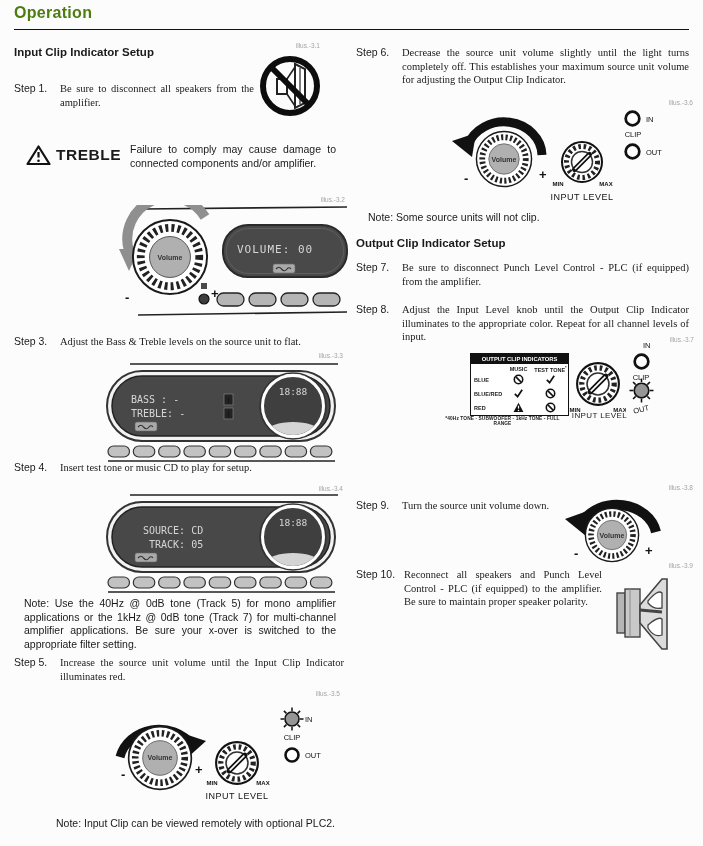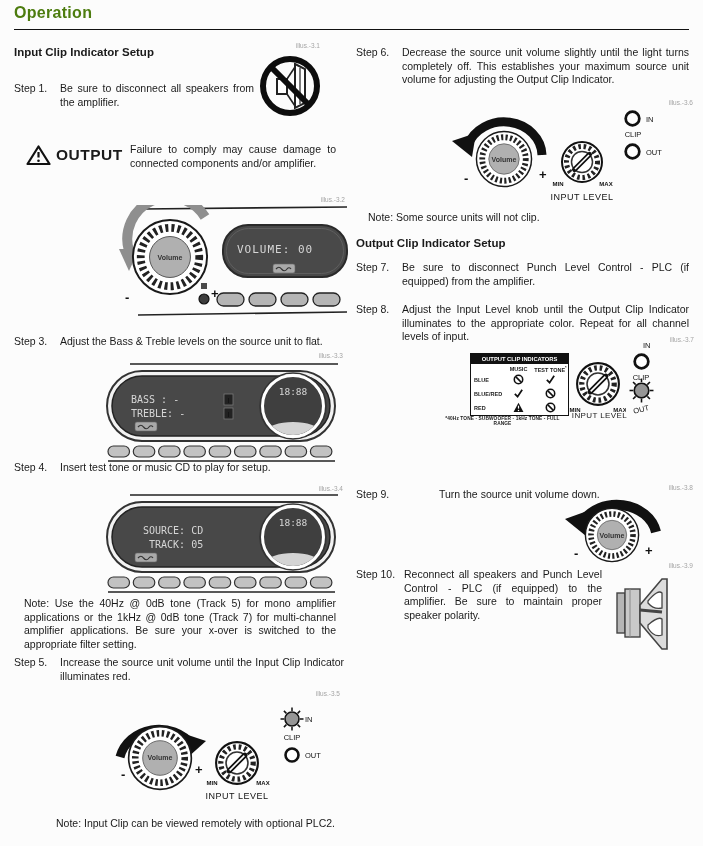--- a/index.html
+++ b/index.html
@@ -3,21 +3,21 @@
 <meta charset="utf-8">
 <style>
   html,body{margin:0;padding:0;background:#e8e8e8;}
   .page{position:relative;width:703px;height:846px;background:#fcfcfc;font-family:"Liberation Sans",sans-serif;color:#1a1a1a;overflow:hidden;}
   .abs{position:absolute;}
   .page-title{font-size:16px;font-weight:bold;color:#4d7c0f;letter-spacing:.3px;}
   .rule{border-top:1.6px solid #111;height:0;}
   .h2{font-size:11.5px;font-weight:bold;}
   .step{display:flex;font-size:10.5px;line-height:13.5px;}
   .step-label{flex:0 0 46px;}
-  .step-text{flex:1;display:block;text-align:justify;}
+  .step-text{flex:1;display:block;text-align:justify;font-family:Liberation Serif, serif;}
   .note{font-size:10.5px;line-height:13.5px;text-align:justify;}
   .illus-label{font-size:6.5px;color:#a4a4a4;text-align:right;}
   .caution-wrap{display:flex;align-items:center;}
   .caution-word{font-size:15.5px;font-weight:bold;letter-spacing:.5px;margin-left:5px;}
   .caution-text{font-size:10.5px;line-height:13.5px;text-align:justify;}
   svg text{font-family:"Liberation Sans",sans-serif;fill:#111;}
   svg text.lcdtxt{font-family:"DejaVu Sans Mono",monospace;fill:#d6d6d6;}
   svg text.knob-lbl{font-size:7px;font-weight:bold;fill:#333;}
   svg text.tiny{font-size:6px;font-weight:bold;}
   svg text.sign{font-size:13px;font-weight:bold;}
@@ -105,21 +105,21 @@
     <span class="step-label">Step 1.</span>
     <span class="step-text">Be sure to disconnect all speakers from the amplifier.</span>
   </div>
 
   <div class="abs caution-wrap" style="left:26px;top:144px;">
     <svg width="25" height="22">
       <polygon points="12.5,2.5 23.5,20 1.5,20" fill="none" stroke="#111" stroke-width="2.2" stroke-linejoin="round"></polygon>
       <line x1="12.5" y1="8" x2="12.5" y2="13.5" stroke="#111" stroke-width="2.2"></line>
       <circle cx="12.5" cy="16.8" r="1.3" fill="#111"></circle>
     </svg>
-    <span class="caution-word">OUTPUT</span>
+    <span class="caution-word">TREBLE</span>
   </div>
   <div class="abs caution-text" style="left:130px;top:143px;width:206px;">Failure to comply may cause damage to connected components and/or amplifier.</div>
 
   <div class="abs illus-label" style="left:293px;top:196px;width:52px;">illus.-3.2</div>
 
   <svg class="abs" style="left:113px;top:205px;" width="235" height="115">
     <line x1="30" y1="4" x2="234" y2="2" stroke="#222" stroke-width="1.6"></line>
     <path d="M 92 12 A 42 42 0 0 0 16 46" fill="none" stroke="#8f8f8f" stroke-width="10"></path>
     <polygon points="6,44 26,44 16,66" fill="#8f8f8f"></polygon>
     <use href="#sym-knob" x="18" y="13" width="78" height="78"></use>
@@ -341,21 +341,21 @@
   <div class="abs inlevel-caption" style="left:552px;top:411px;width:95px;">INPUT LEVEL</div>
 
   <svg class="abs" style="left:622px;top:336px;" width="75" height="80">
     <text class="ledtxt" x="21" y="12">IN</text>
     <use href="#sym-led-off" x="9" y="15" width="21" height="21"></use>
     <text class="ledtxt" x="19" y="44" text-anchor="middle">CLIP</text>
     <use href="#sym-led-on" x="7" y="42" width="25" height="25"></use>
     <text class="ledtxt" x="19" y="76" text-anchor="middle" transform="rotate(-14 19 73)">OUT</text>
   </svg>
 
-  <div class="abs step" style="left:356px;top:488px;width:300px;gap:37px;">
+  <div class="abs step" style="left:356px;top:499px;width:300px;">
     <span class="step-label">Step 9.</span>
     <span class="step-text">Turn the source unit volume down.</span>
   </div>
   <div class="abs illus-label" style="left:641px;top:484px;width:52px;">illus.-3.8</div>
 
   <svg class="abs" style="left:560px;top:490px;" width="135" height="80">
     <path d="M 96 42 A 40 34 0 0 0 22 32" fill="none" stroke="#111" stroke-width="10"></path>
     <polygon points="30,20 5,29 26,46" fill="#111"></polygon>
     <use href="#sym-knob" x="24" y="17" width="56" height="56"></use>
     <text class="knob-lbl" x="52" y="48" text-anchor="middle" font-size="6.2">Volume</text>

